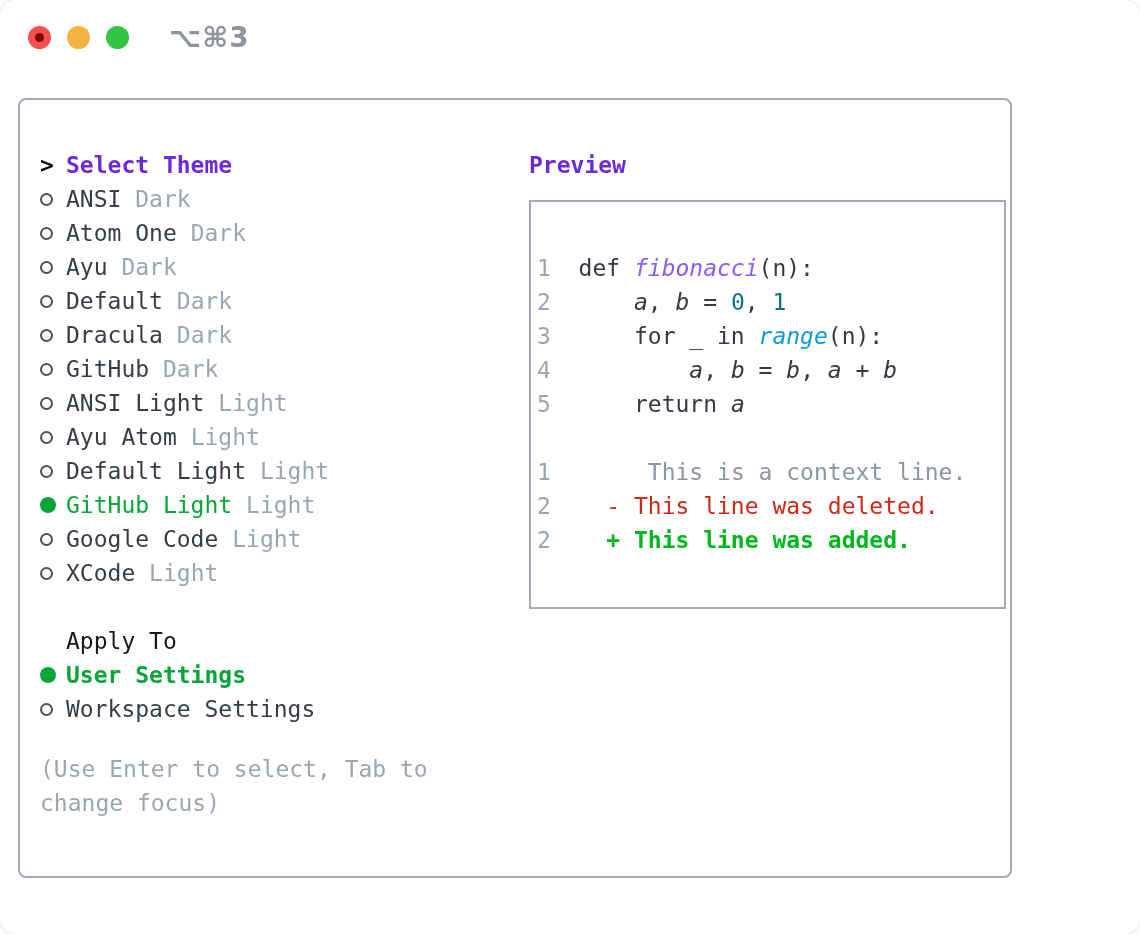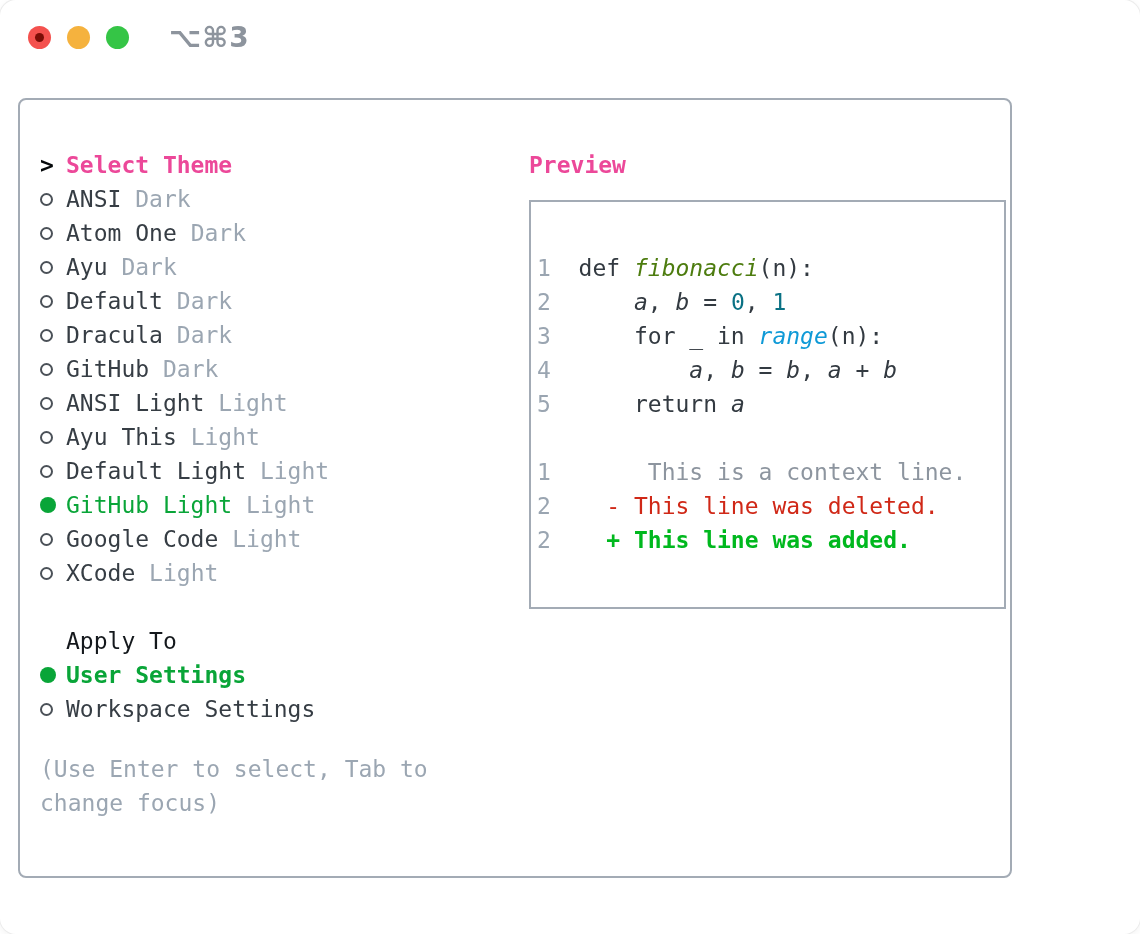--- a/index.html
+++ b/index.html
@@ -47,21 +47,21 @@
     background:#ffffff;
   }
   .leftcol{width:480px;padding-left:20px;box-sizing:border-box;flex-shrink:0;}
   .rightcol{flex:1;padding-right:26px;box-sizing:border-box;margin-left:29px;}
   .row{
     height:34px;display:flex;align-items:center;white-space:pre;
   }
   .row.blank{height:34px;}
   .gutter{width:26px;display:flex;align-items:center;flex-shrink:0;}
   .prefix{font-weight:700;color:#05080a;}
-  .hdr{font-weight:700;color:#ec4899;}
+  .hdr{font-weight:700;color:#6d28d9;}
   .subhdr{font-weight:400;color:#14181c;text-align:right;}
   .circle{
     width:13px;height:13px;border-radius:50%;
     border:2px solid #4b5158;box-sizing:border-box;
   }
   .circle.filled{
     width:16px;height:16px;border:none;background:#09a538;
   }
   .tname{color:#363d44;}
   .tname.sel{color:#09a538;}
@@ -81,21 +81,21 @@
     border:2px solid #a3abb5;
     box-sizing:border-box;
     padding:49px 0 0 6px;
     overflow:hidden;
     background:#ffffff;
   }
   .pline{height:34px;line-height:34px;white-space:pre;}
   .spacer{height:34px;}
   .tk-lno{color:#9aa5b1;}
   .tk-code{color:#333a41;}
-  .tk-fn{color:#4d7c0f;font-style:italic;}
+  .tk-fn{color:#8b5cf6;font-style:italic;}
   .tk-var{color:#333a41;font-style:italic;}
   .tk-num{color:#0a7184;}
   .tk-call{color:#0f9ad7;font-style:italic;}
   .tk-ctx{color:#8d959f;}
   .tk-del{color:#d02817;}
   .tk-add{color:#00b81e;font-weight:bold;}
 </style>
 </head>
 <body>
 
@@ -121,21 +121,21 @@
       </div>
 
       <div id="theme-list">
           <div class="row"><span class="gutter"><span class="circle"></span></span><span class="tname">ANSI</span><span class="variant"> </span><span class="variant">Dark</span></div>
           <div class="row"><span class="gutter"><span class="circle"></span></span><span class="tname">Atom One</span><span class="variant"> </span><span class="variant">Dark</span></div>
           <div class="row"><span class="gutter"><span class="circle"></span></span><span class="tname">Ayu</span><span class="variant"> </span><span class="variant">Dark</span></div>
           <div class="row"><span class="gutter"><span class="circle"></span></span><span class="tname">Default</span><span class="variant"> </span><span class="variant">Dark</span></div>
           <div class="row"><span class="gutter"><span class="circle"></span></span><span class="tname">Dracula</span><span class="variant"> </span><span class="variant">Dark</span></div>
           <div class="row"><span class="gutter"><span class="circle"></span></span><span class="tname">GitHub</span><span class="variant"> </span><span class="variant">Dark</span></div>
           <div class="row"><span class="gutter"><span class="circle"></span></span><span class="tname">ANSI Light</span><span class="variant"> </span><span class="variant">Light</span></div>
-          <div class="row"><span class="gutter"><span class="circle"></span></span><span class="tname">Ayu This</span><span class="variant"> </span><span class="variant">Light</span></div>
+          <div class="row"><span class="gutter"><span class="circle"></span></span><span class="tname">Ayu Atom</span><span class="variant"> </span><span class="variant">Light</span></div>
           <div class="row"><span class="gutter"><span class="circle"></span></span><span class="tname">Default Light</span><span class="variant"> </span><span class="variant">Light</span></div>
           <div class="row"><span class="gutter"><span class="circle filled"></span></span><span class="tname sel">GitHub Light</span><span class="variant"> </span><span class="variant">Light</span></div>
           <div class="row"><span class="gutter"><span class="circle"></span></span><span class="tname">Google Code</span><span class="variant"> </span><span class="variant">Light</span></div>
           <div class="row"><span class="gutter"><span class="circle"></span></span><span class="tname">XCode</span><span class="variant"> </span><span class="variant">Light</span></div>
         </div>
 
       <div class="row blank"></div>
 
       <div class="row">
         <span class="gutter"></span>

